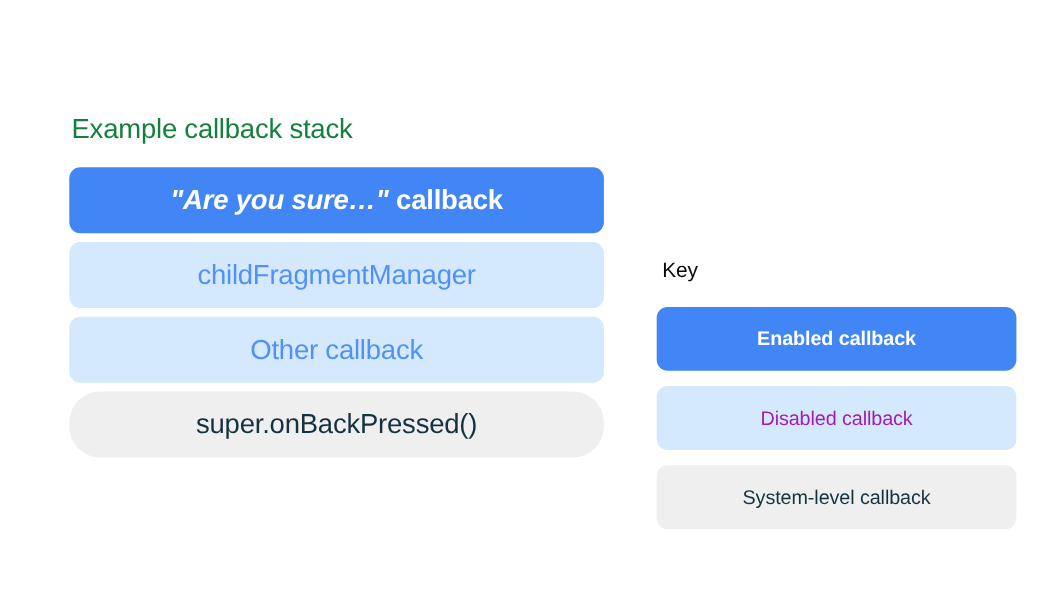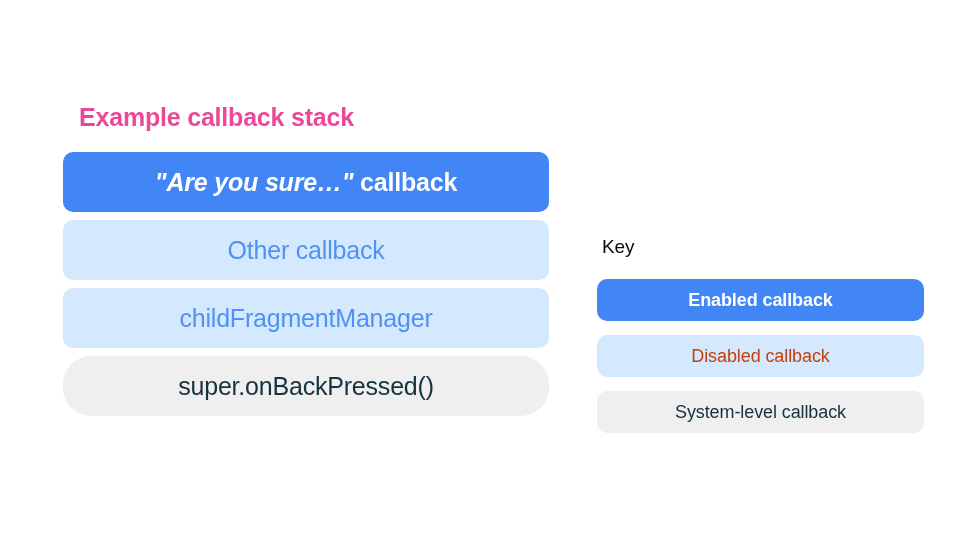--- a/index.html
+++ b/index.html
@@ -18,25 +18,25 @@
 
   
   #stack-section {
     position: absolute;
     left: 63px;
     top: 100px;
     width: 486px;
   }
   #stack-title {
     font-size: 25px;
-    font-weight: 700;
-    color: #ec4899;
+    font-weight: 400;
+    color: #15803d;
     letter-spacing: -0.2px;
     line-height: 34px;
-    margin: 0 0 18px 16px;
+    margin: 0 0 18px 2px;
   }
   .stack-row {
     width: 486px;
     height: 60px;
     border-radius: 10px;
     margin-bottom: 8px;
     display: flex;
     align-items: center;
     justify-content: center;
     box-sizing: border-box;
@@ -72,59 +72,59 @@
   #key-title {
     font-size: 19px;
     font-weight: 400;
     color: #0a0a0a;
     line-height: 24px;
     letter-spacing: -0.1px;
     margin: 0 0 20px 5px;
   }
   .key-row {
     width: 327px;
-    height: 42px;
+    height: 58px;
     border-radius: 10px;
     margin-bottom: 14px;
     display: flex;
     align-items: center;
     justify-content: center;
     box-sizing: border-box;
   }
   .key-row:last-child { margin-bottom: 0; }
 
   .key-label {
     font-size: 18px;
     line-height: 24px;
     letter-spacing: -0.1px;
     white-space: nowrap;
   }
   .key-label-enabled  { color: #ffffff; font-weight: 700; }
-  .key-label-disabled { color: #c2410c; font-weight: 400; }
+  .key-label-disabled { color: #a21caf; font-weight: 400; }
   .key-label-system   { color: #16323f; font-weight: 400; text-align: right; }
 </style>
 </head>
 <body>
 
 <div id="stack-section">
 
   <div id="stack-title">Example callback stack</div>
 
   <div class="stack-row row-enabled">
     <div class="label label-enabled">
       <span class="quote-italic">"Are you sure…"</span><span> callback</span>
     </div>
   </div>
 
   <div class="stack-row row-disabled">
-    <span class="label label-disabled">Other callback</span>
+    <span class="label label-disabled">childFragmentManager</span>
   </div>
 
   <div class="stack-row row-disabled">
-    <span class="label label-disabled">childFragmentManager</span>
+    <span class="label label-disabled">Other callback</span>
   </div>
 
 
   <div class="stack-row row-system">
     <span class="label label-system">super.onBackPressed()</span>
   </div>
 
 </div>
 
 <div id="key-section">

